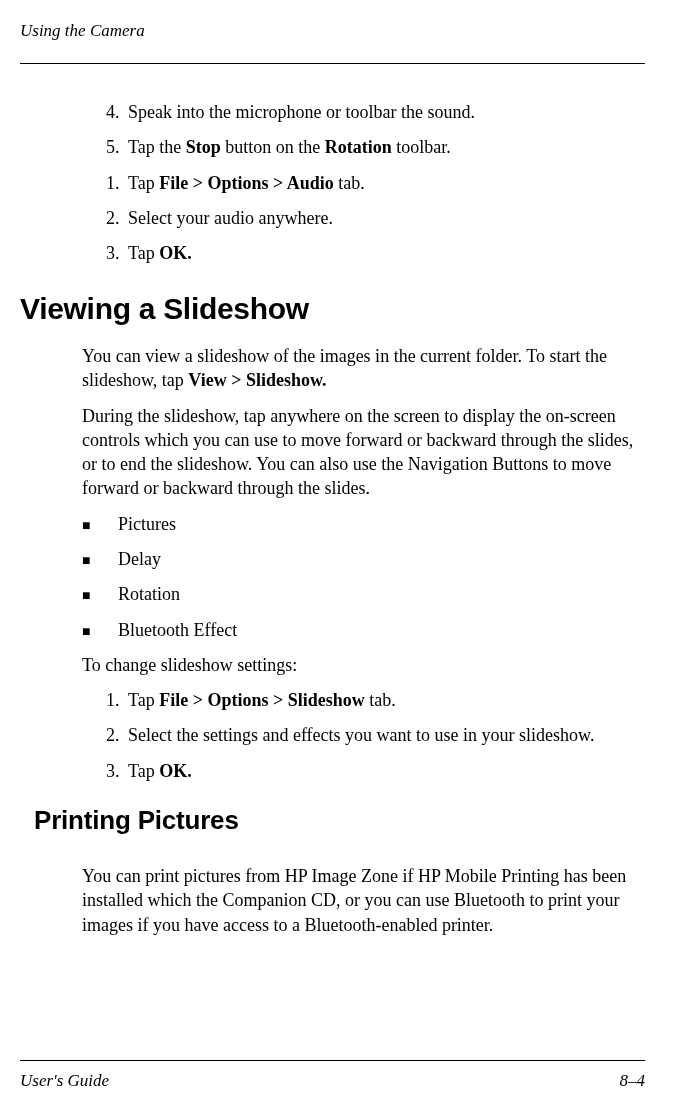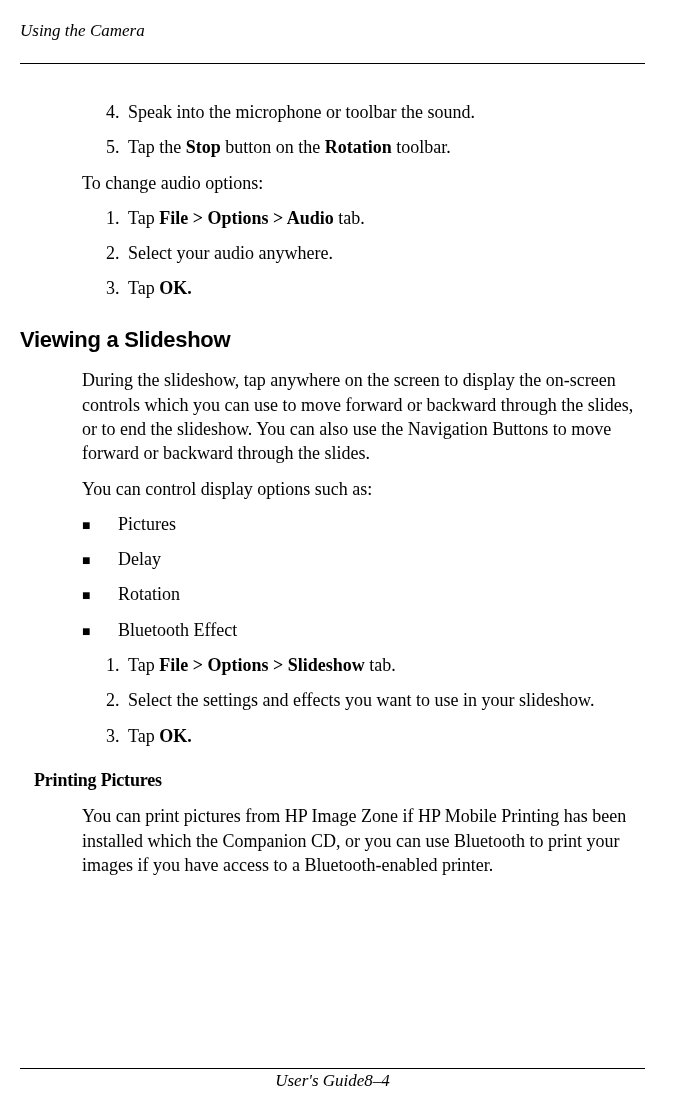--- a/index.html
+++ b/index.html
@@ -44,52 +44,52 @@
     .para {
       margin-bottom: 11px;
     }
     .bold {
       font-weight: bold;
       text-align: center;
     }
     .h1 {
       font-family: 'Arial Narrow', Arial, sans-serif;
       font-weight: bold;
-      font-size: 22px;
+      font-size: 30px;
       margin-top: 24px;
       margin-bottom: 14px;
       letter-spacing: -0.3px;
     }
     .h2 {
-      font-family: Liberation Serif, serif;
+      font-family: Liberation Sans, sans-serif;
       font-weight: bold;
-      font-size: 18px;
+      font-size: 26px;
       margin-top: 20px;
-      margin-bottom: 12px;
+      margin-bottom: 26px;
       letter-spacing: -0.2px;
     }
     .bullet-item {
       display: flex;
       align-items: baseline;
       margin-bottom: 11px;
     }
     .bullet-marker {
       display: inline-block;
       min-width: 36px;
       font-size: 14px;
     }
     .footer {
       position: absolute;
       bottom: 20px;
       left: 20px;
       right: 30px;
       border-top: 1.5px solid #000;
-      padding-top: 1px;
+      padding-top: 9px;
       display: flex;
-      justify-content: center;
+      justify-content: space-between;
       font-style: italic;
       font-size: 17px;
     }
   </style>
 </head>
 <body>
 
 <div class="header">
   <span>Using the Camera</span>
 </div>
@@ -99,21 +99,20 @@
   <div class="step">
     <span class="step-num">4.</span>
     <span class="step-text"><span>Speak into the microphone or toolbar the sound.</span></span>
   </div>
 
   <div class="step">
     <span class="step-num">5.</span>
     <span class="step-text"><span>Tap the </span><span class="bold">Stop</span><span> button on the </span><span class="bold">Rotation</span><span> toolbar.</span></span>
   </div>
 
-  <p class="para">To change audio options:</p>
 
   <div class="step">
     <span class="step-num">1.</span>
     <span class="step-text"><span>Tap </span><span class="bold">File &gt; Options &gt; Audio</span><span> tab.</span></span>
   </div>
 
   <div class="step">
     <span class="step-num">2.</span>
     <span class="step-text"><span>Select your audio anywhere.</span></span>
   </div>
@@ -122,42 +121,43 @@
     <span class="step-num">3.</span>
     <span class="step-text"><span>Tap </span><span class="bold">OK.</span></span>
   </div>
 
 </div>
 
 <h1 class="h1">Viewing a Slideshow</h1>
 
 <div class="content">
 
+  <p class="para"><span>You can view a slideshow of the images in the current folder. To start the slideshow, tap </span><span class="bold">View &gt; Slideshow.</span></p>
 
   <p class="para">During the slideshow, tap anywhere on the screen to display the on-screen controls which you can use to move forward or backward through the slides, or to end the slideshow. You can also use the Navigation Buttons to move forward or backward through the slides.</p>
 
-  <p class="para">You can control display options such as:</p>
 
   <div class="bullet-item">
     <span class="bullet-marker">■</span>
     <span>Pictures</span>
   </div>
   <div class="bullet-item">
     <span class="bullet-marker">■</span>
     <span>Delay</span>
   </div>
   <div class="bullet-item">
     <span class="bullet-marker">■</span>
     <span>Rotation</span>
   </div>
   <div class="bullet-item">
     <span class="bullet-marker">■</span>
     <span>Bluetooth Effect</span>
   </div>
 
+  <p class="para">To change slideshow settings:</p>
 
   <div class="step">
     <span class="step-num">1.</span>
     <span class="step-text"><span>Tap </span><span class="bold">File &gt; Options &gt; Slideshow</span><span> tab.</span></span>
   </div>
 
   <div class="step">
     <span class="step-num">2.</span>
     <span class="step-text"><span>Select the settings and effects you want to use in your slideshow.</span></span>
   </div>

